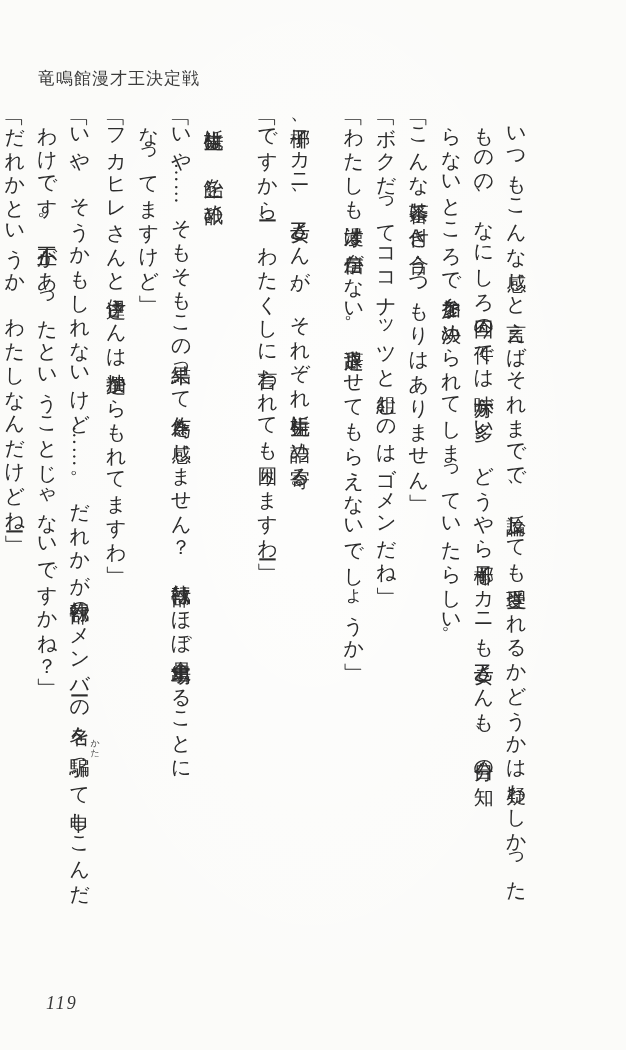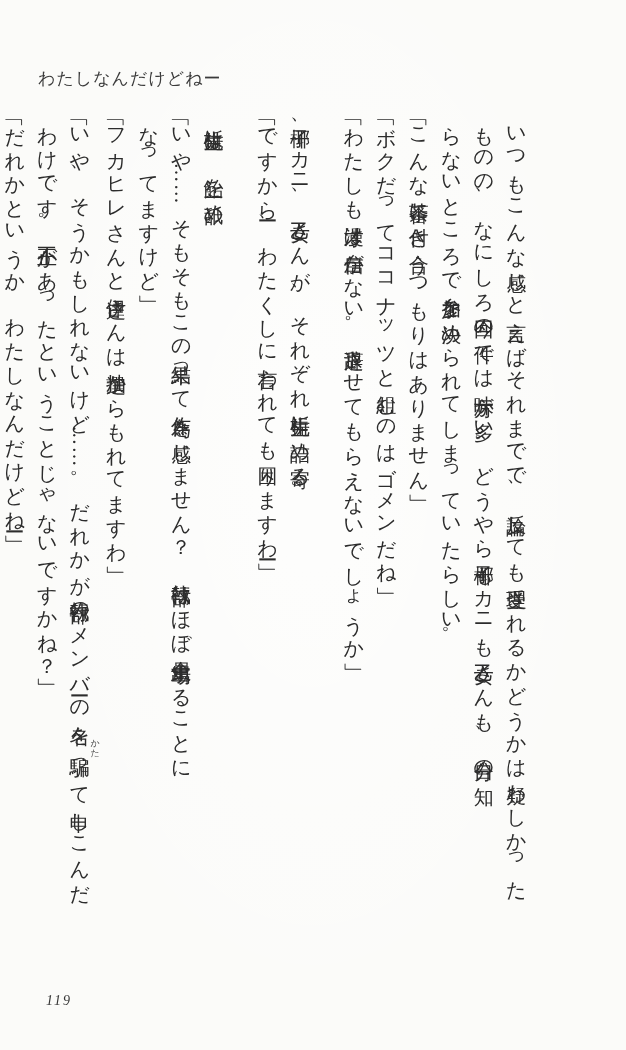--- a/index.html
+++ b/index.html
@@ -47,31 +47,31 @@
   }
   ruby{ruby-position:over;}
   rt{
     font-size:9px;
     letter-spacing:0;
     color:#4a4a4a;
   }
   .page-number{
     position:absolute;
     left:46px;top:993px;
-    font-size:14px;
+    font-size:18px;
     font-style:italic;
     color:#363636;
     letter-spacing:2px;
   }
 </style>
 </head>
 <body>
 
 <div class="page">
-  <div class="running-header">わたしなんだけどねー</div>
+  <div class="running-header">竜鳴館漫才王決定戦</div>
 
   <div class="text-block">
       <p class="col indent">いつもこんな感じと言えばそれまでで、反論しても受理されるかどうかは疑わしかった</p>
       <p class="col">ものの、なにしろ今回の件では味方が多い。どうやら椰子もカニも乙女さんも、自分の知</p>
       <p class="col">らないところで参加を決められてしまっていたらしい。</p>
       <p class="col">「こんな茶番に付き合うつもりはありません」</p>
       <p class="col">「ボクだってココナッツと組むのはゴメンだね」</p>
       <p class="col">「わたしも漫才は自信がない。辞退させてもらえないでしょうか」</p>
       <p class="col indent">椰子、カニ、乙女さんが、それぞれ祈先生に詰め寄る。</p>
       <p class="col">「ですからー、わたくしに言われても困りますわー」</p>

